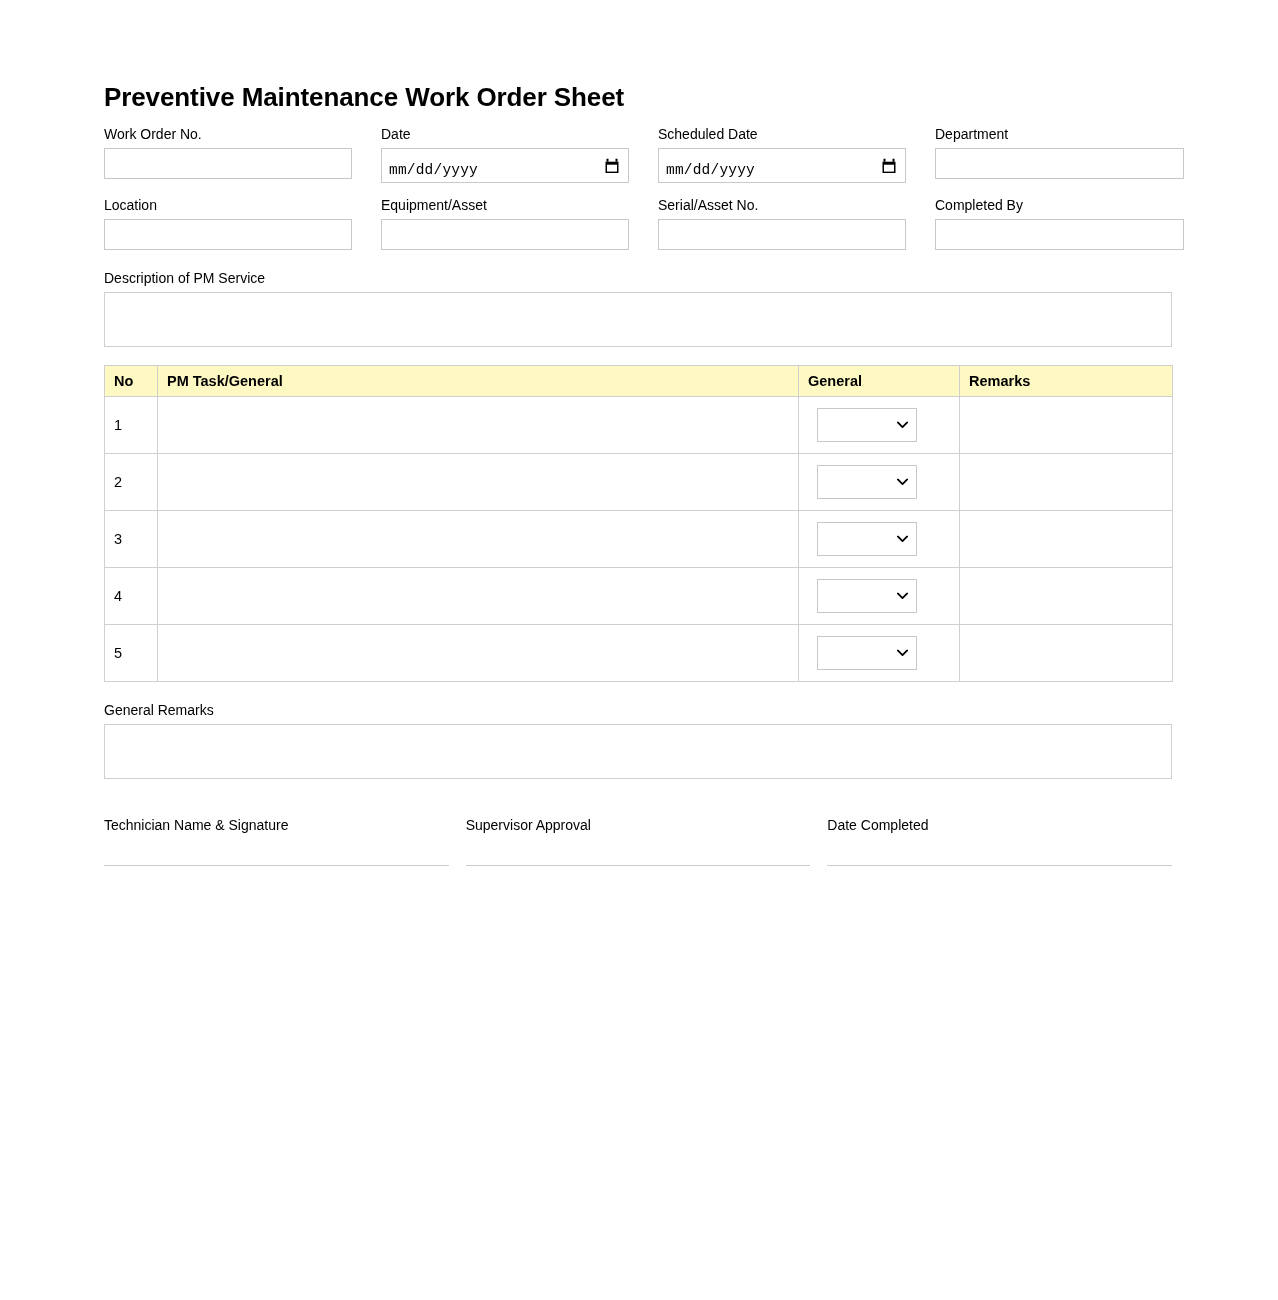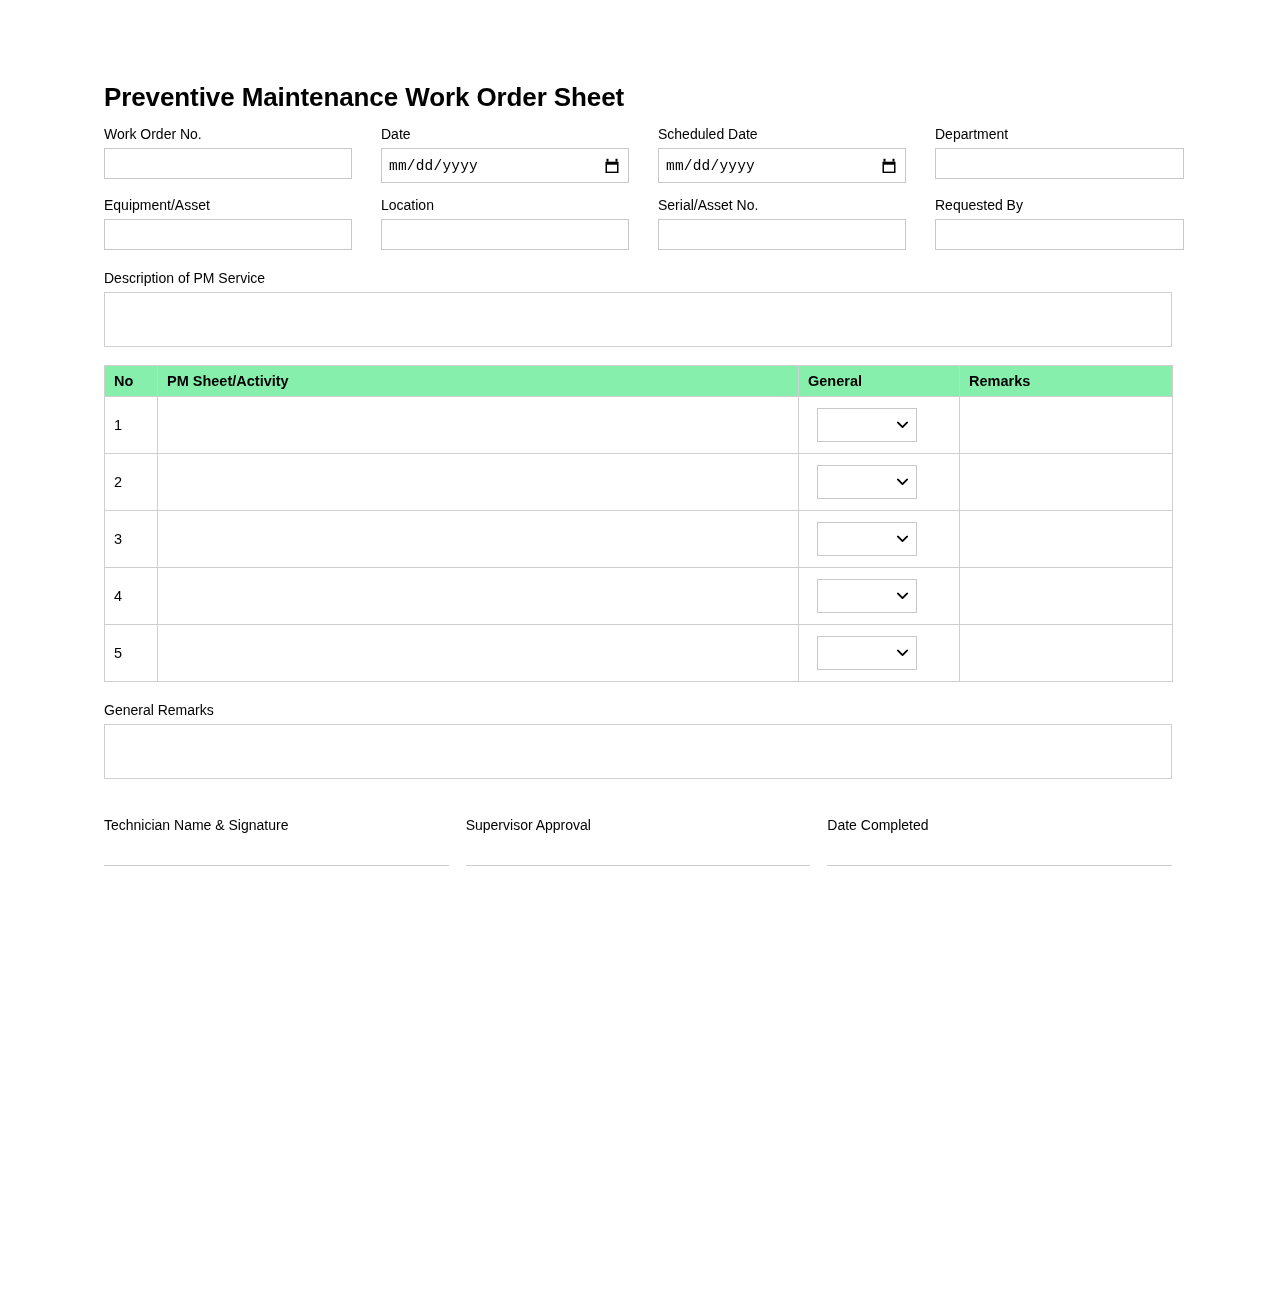--- a/index.html
+++ b/index.html
@@ -64,21 +64,21 @@
   }
   .datewrap { position: relative; }
   .finput.date {
     height: 35px;
     padding-right: 48px;
     font-family: "Liberation Mono", monospace;
     font-size: 14.5px;
     letter-spacing: 0.2px;
     color: #000;
     display: flex;
-    align-items: center;
+    align-items: flex-end;
   }
   .date-ph {
     color: #000;
     font-family: "Liberation Mono", monospace;
     font-size: 14.5px;
   }
   .cal-icon {
     position: absolute;
     right: 10px;
     top: 50%;
@@ -116,21 +116,21 @@
     border: 1px solid #cfcfcf;
     padding: 0;
     vertical-align: middle;
   }
   table.pm th {
     font-size: 14.5px;
     font-weight: bold;
     text-align: left;
     height: 31px;
     padding: 5px 9px;
-    background: #86efac;
+    background: #fef9c3;
     color: #000;
   }
   table.pm td {
     height: 54px;
     padding: 5px 9px;
     font-size: 14.5px;
     color: #000;
   }
   .col-no { width: 53px; }
   .col-task { width: 641px; }
@@ -245,56 +245,56 @@
 
       <div class="cell last">
         <div class="flabel">Department</div>
         <input class="finput" type="text" value="" style="">
       </div>
     </div>
 
     <div class="grid row2">
 
       <div class="cell">
+        <div class="flabel">Location</div>
+        <input class="finput" type="text" value="" style="">
+      </div>
+
+      <div class="cell">
         <div class="flabel">Equipment/Asset</div>
         <input class="finput" type="text" value="" style="">
       </div>
 
       <div class="cell">
-        <div class="flabel">Location</div>
-        <input class="finput" type="text" value="" style="">
-      </div>
-
-      <div class="cell">
         <div class="flabel">Serial/Asset No.</div>
         <input class="finput" type="text" value="" style="">
       </div>
 
       <div class="cell last">
-        <div class="flabel">Requested By</div>
+        <div class="flabel">Completed By</div>
         <input class="finput" type="text" value="" style="">
       </div>
     </div>
 
     <div class="block">
       <div class="flabel">Description of PM Service</div>
       <textarea class="tarea" placeholder="" style=""></textarea>
     </div>
 
     <table class="pm">
       <colgroup>
         <col class="col-no">
         <col class="col-task">
         <col class="col-status">
         <col class="col-remarks">
       </colgroup>
       <thead>
         <tr>
           <th>No</th>
-          <th>PM Sheet/Activity</th>
+          <th>PM Task/General</th>
           <th>General</th>
           <th>Remarks</th>
         </tr>
       </thead>
       <tbody>
 
         <tr>
           <td>1</td>
           <td class="cellfill">
             <input class="cellinput" type="text" value="" style="">

